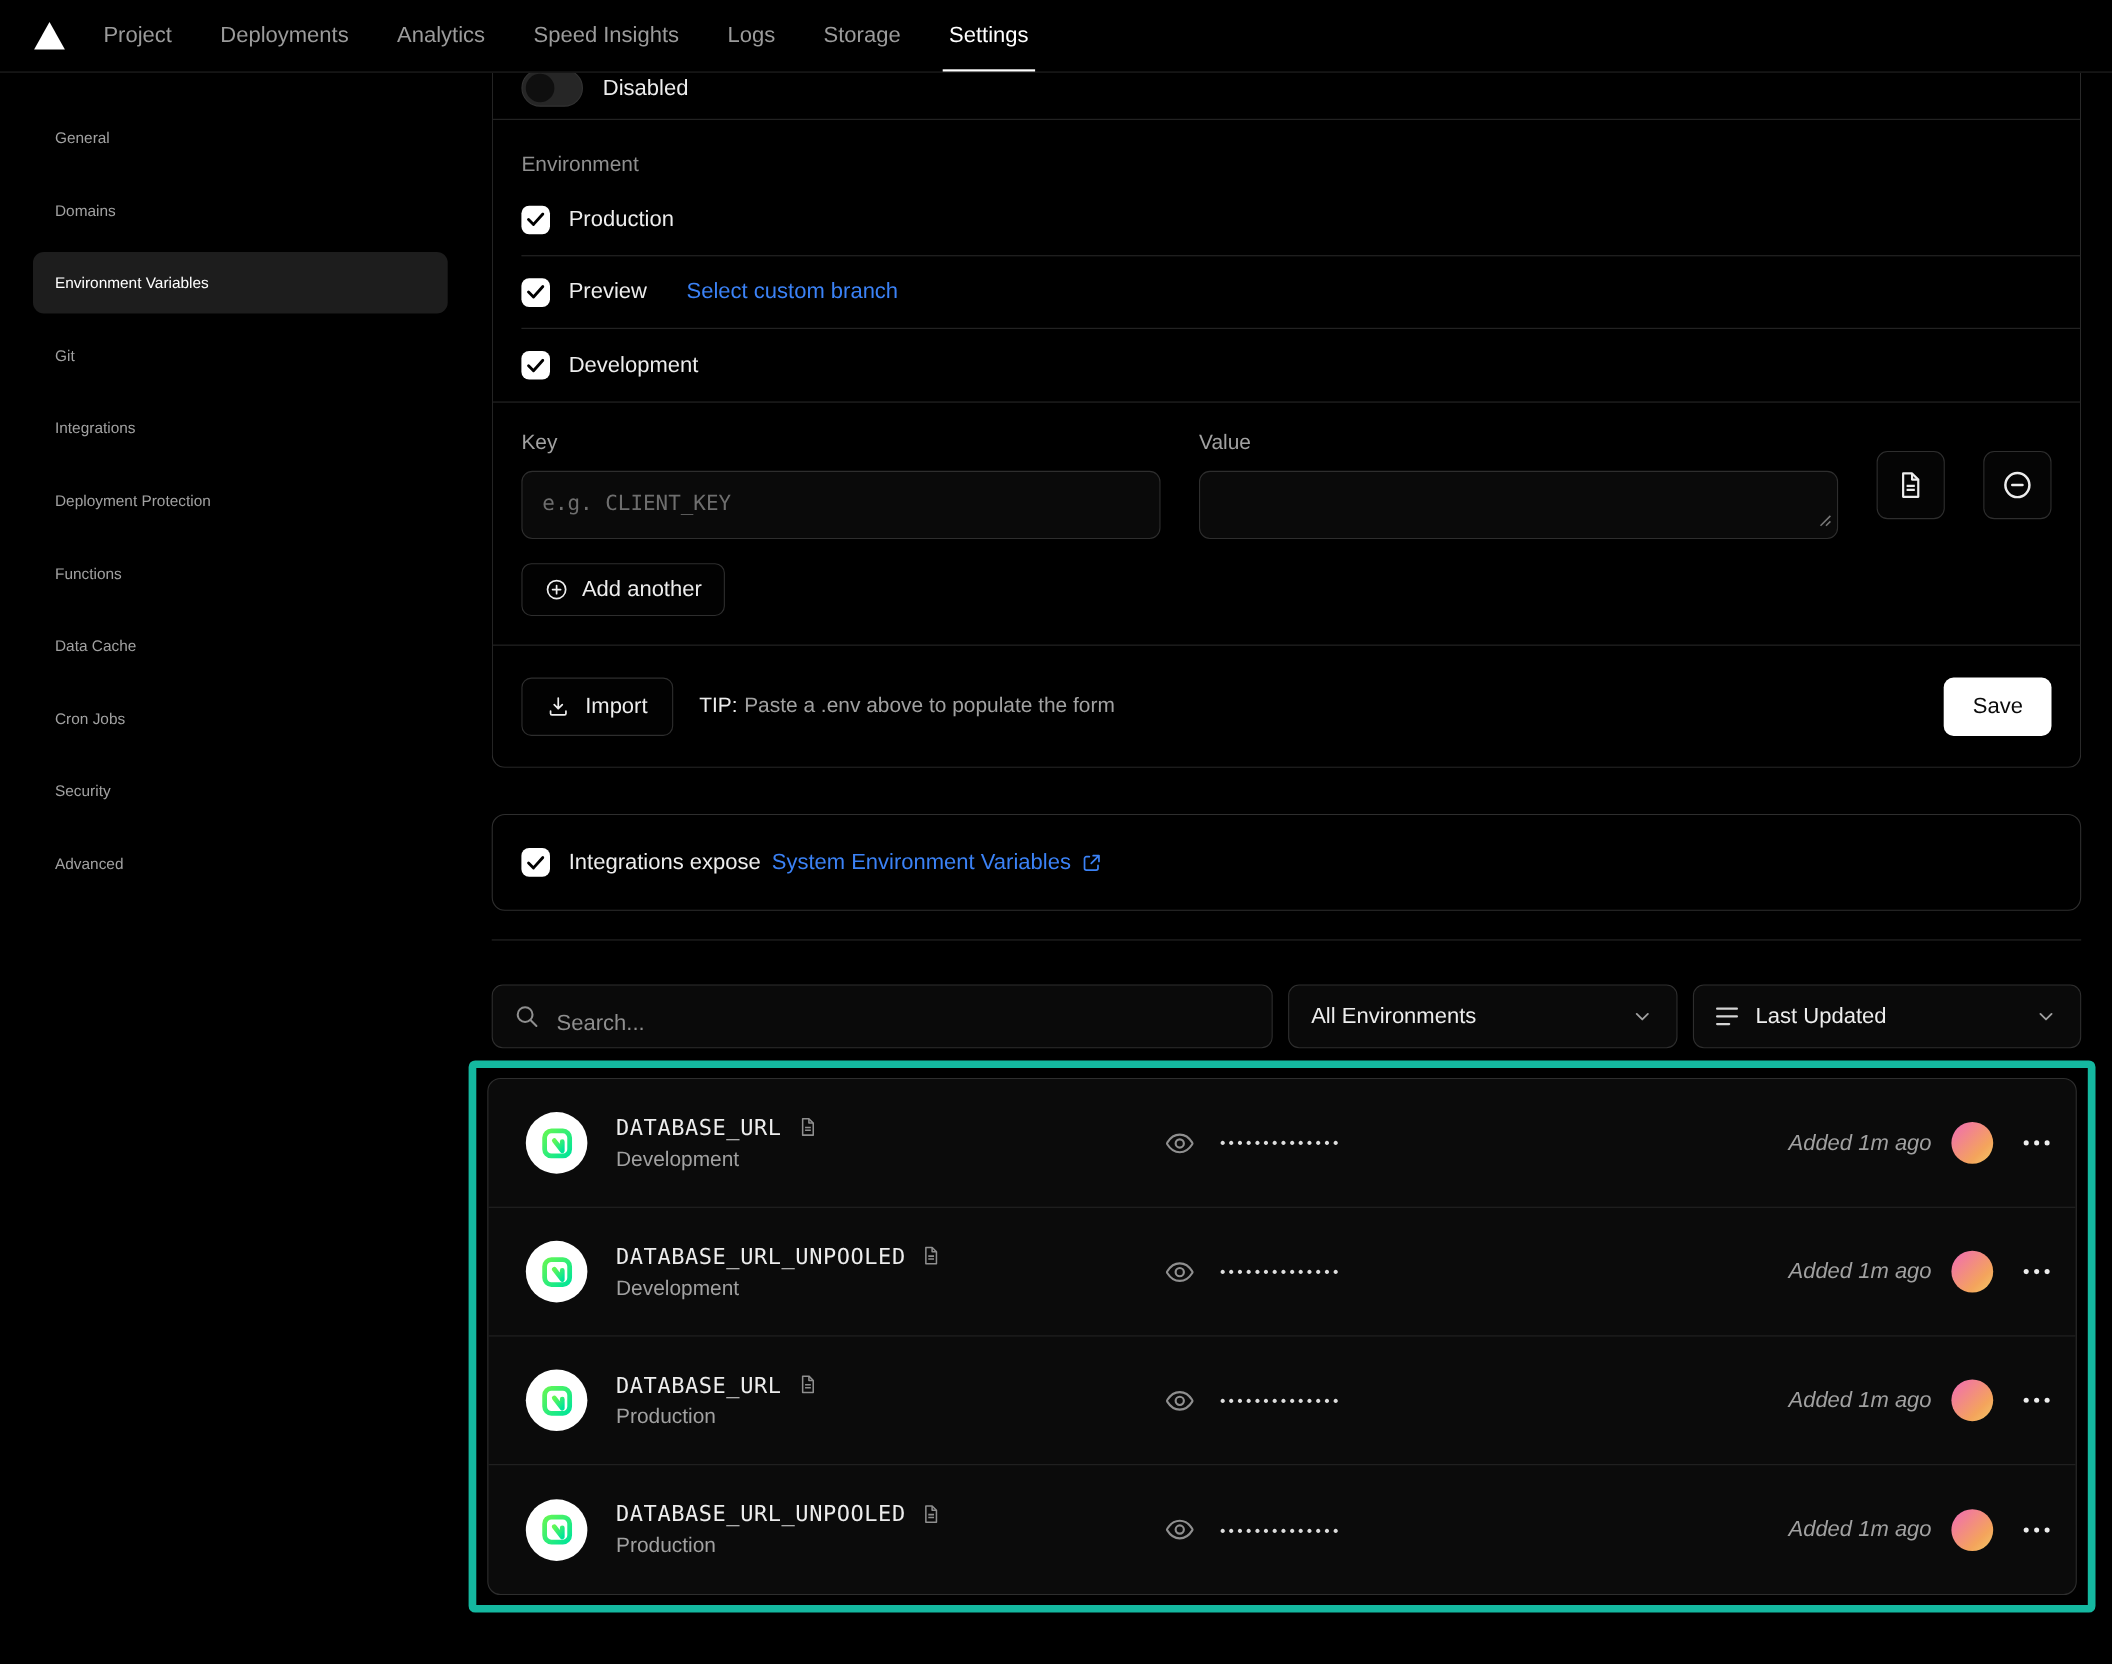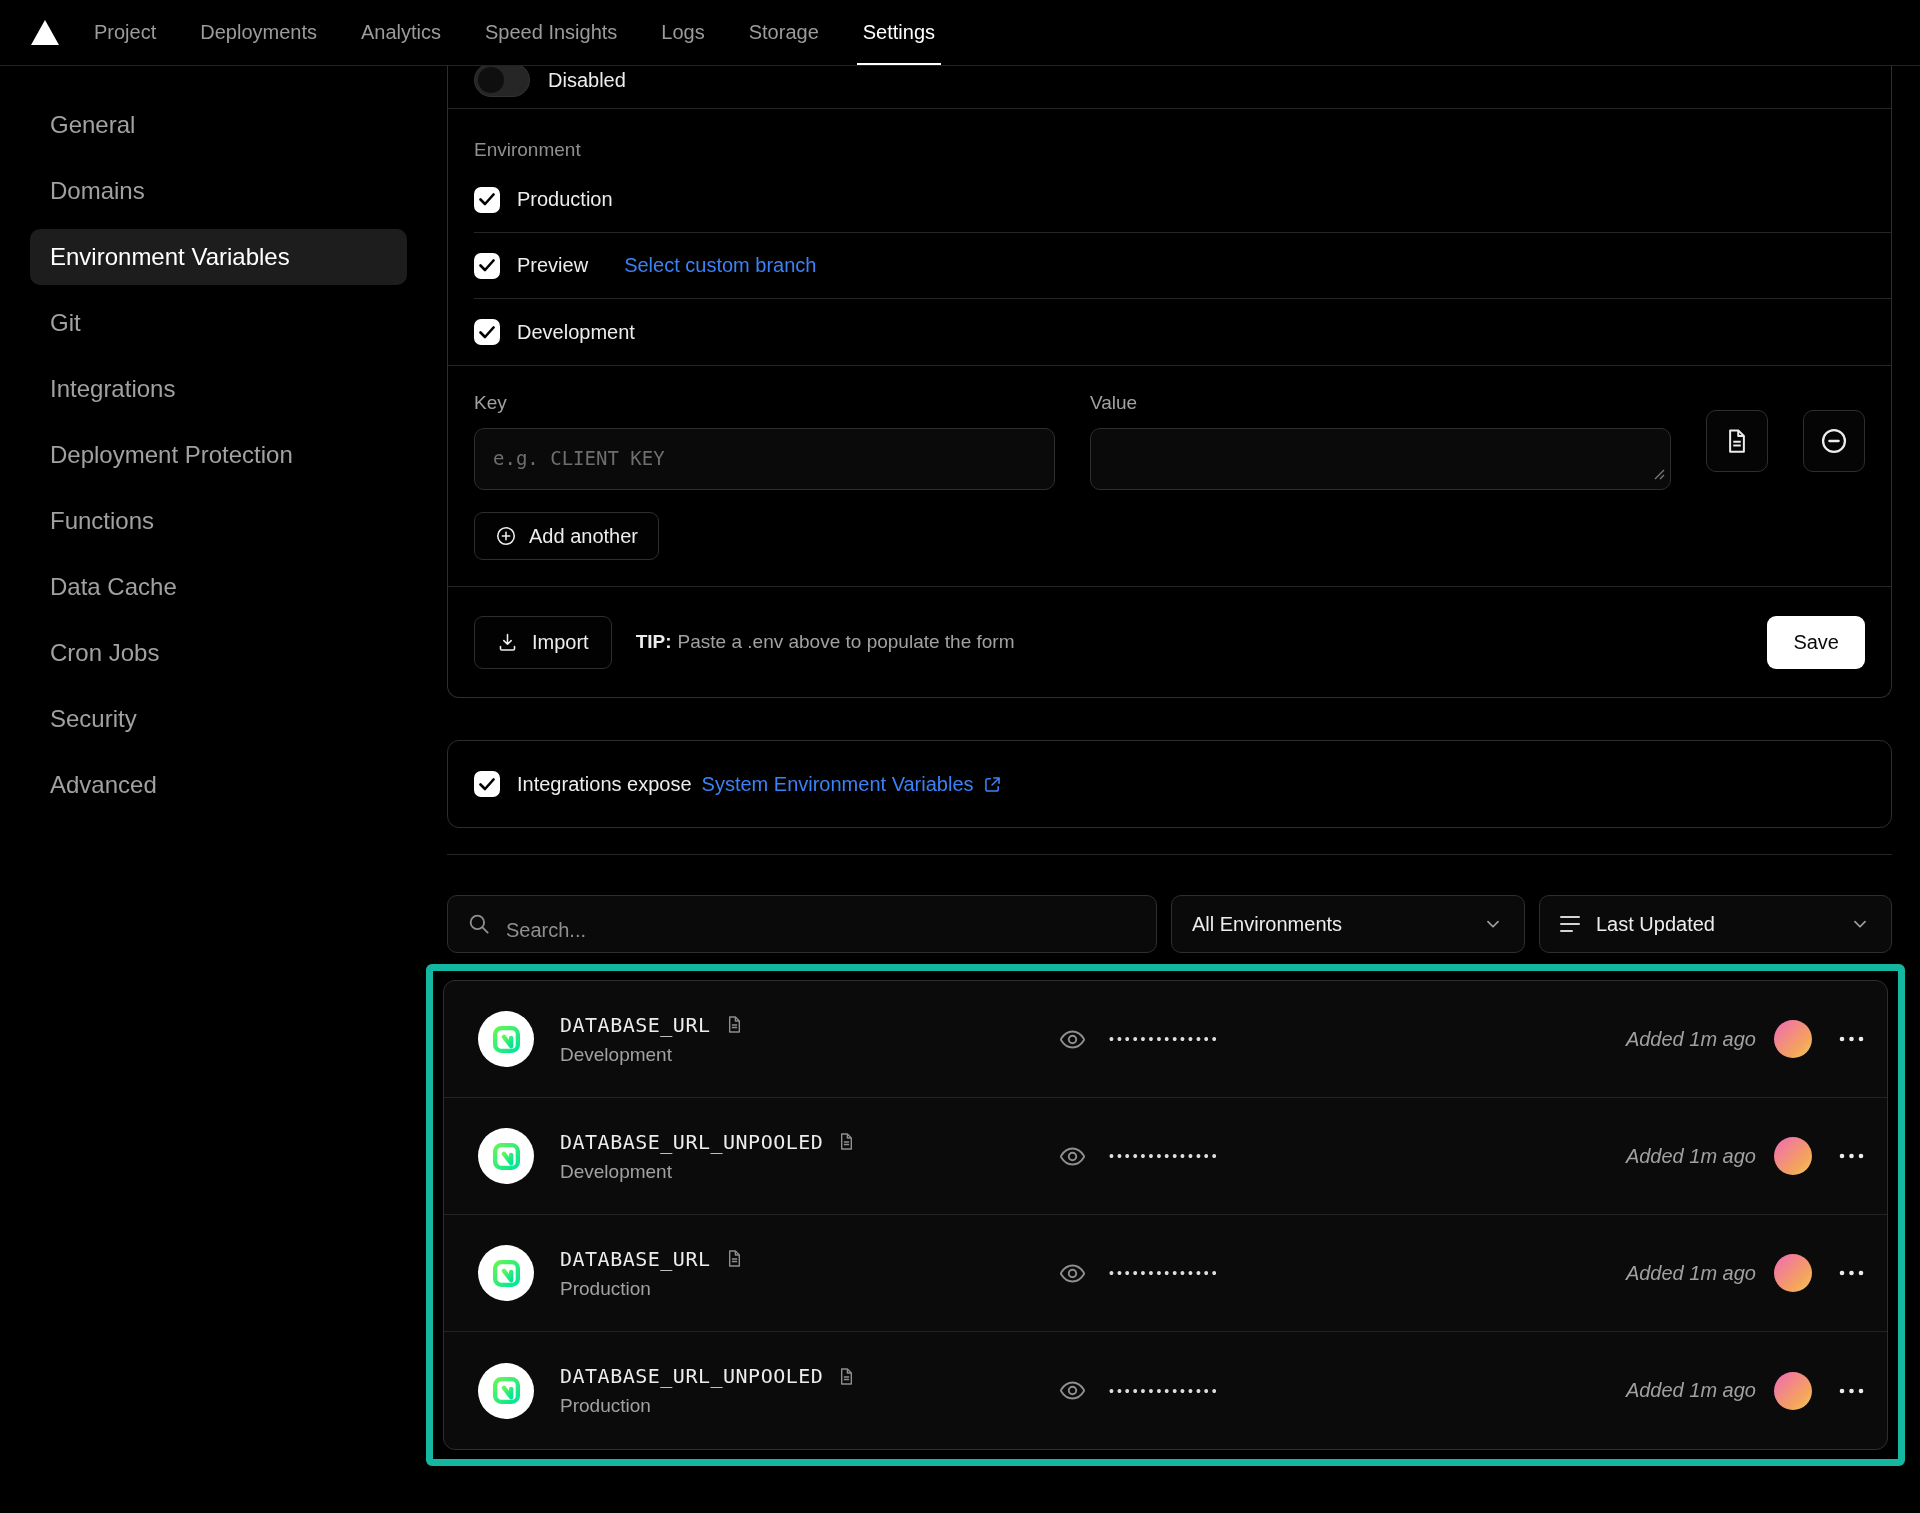--- a/index.html
+++ b/index.html
@@ -15,21 +15,21 @@
   .nav-item span { font-size:20px; color:#9b9b9b; }
   .nav-item.active span { color:#fff; font-weight:500; }
   .nav-item.active::after { content:""; position:absolute; left:-6px; right:-6px; bottom:0;
     height:2px; background:#fff; }
 
   
   .layout { display:flex; align-items:flex-start; }
   .sidebar { width:377px; margin-left:30px; padding-top:31px; flex:none; }
   .side-item { height:56px; display:flex; align-items:center; padding-left:20px;
     border-radius:10px; margin-bottom:10px; cursor:pointer; }
-  .side-item span { font-size:24px; color:#a1a1a1; }
+  .side-item span { font-size:14px; color:#a1a1a1; }
   .side-item.active { background:#1d1d1d; }
   .side-item.active span { color:#fff; font-weight:500; }
 
   .main { flex:1; margin-left:40px; margin-right:28px; min-width:0; }
 
   
   .box1 { border:1px solid #2e2e2e; border-top:none; border-radius:0 0 12px 12px;
     overflow:hidden; background:#000; }
   .hdiv { height:1px; background:#262626; }
   .toggle-row { height:56px; margin-top:-14px; display:flex; align-items:center;
@@ -68,21 +68,21 @@
     cursor:pointer; flex:none; color:#ededed; }
   .add-btn { margin-top:22px; height:48px; display:inline-flex; align-items:center; gap:12px;
     padding:0 20px; border:1px solid #2e2e2e; border-radius:9px; background:#020202;
     color:#ededed; font-size:20px; font-weight:500; cursor:pointer; }
 
   .footer-row { height:110px; display:flex; align-items:center; padding:0 26px; }
   .import-btn { height:53px; display:inline-flex; align-items:center; gap:14px; padding:0 22px;
     border:1px solid #2e2e2e; border-radius:9px; background:#020202; color:#ededed;
     font-size:20px; font-weight:500; cursor:pointer; }
   .tip { margin-left:24px; font-size:19px; color:#a1a1a1; }
-  .tip b { color:#ededed; font-weight:700; margin-right:6px; }
+  .tip b { color:#ededed; font-weight:400; margin-right:6px; }
   .save-btn { margin-left:auto; height:53px; padding:0 26px; background:#fff; color:#0a0a0a;
     border:none; border-radius:9px; font-size:20px; font-weight:500; cursor:pointer; }
 
   
   .box2 { margin-top:42px; height:88px; border:1px solid #2e2e2e; border-radius:12px;
     display:flex; align-items:center; padding:0 26px; background:#000; }
   .box2 .env-label { margin-left:17px; }
   .box2 .blue-link { margin-left:10px; }
   .ext-icon { margin-left:8px; color:#3b82f6; display:inline-flex; }
 

